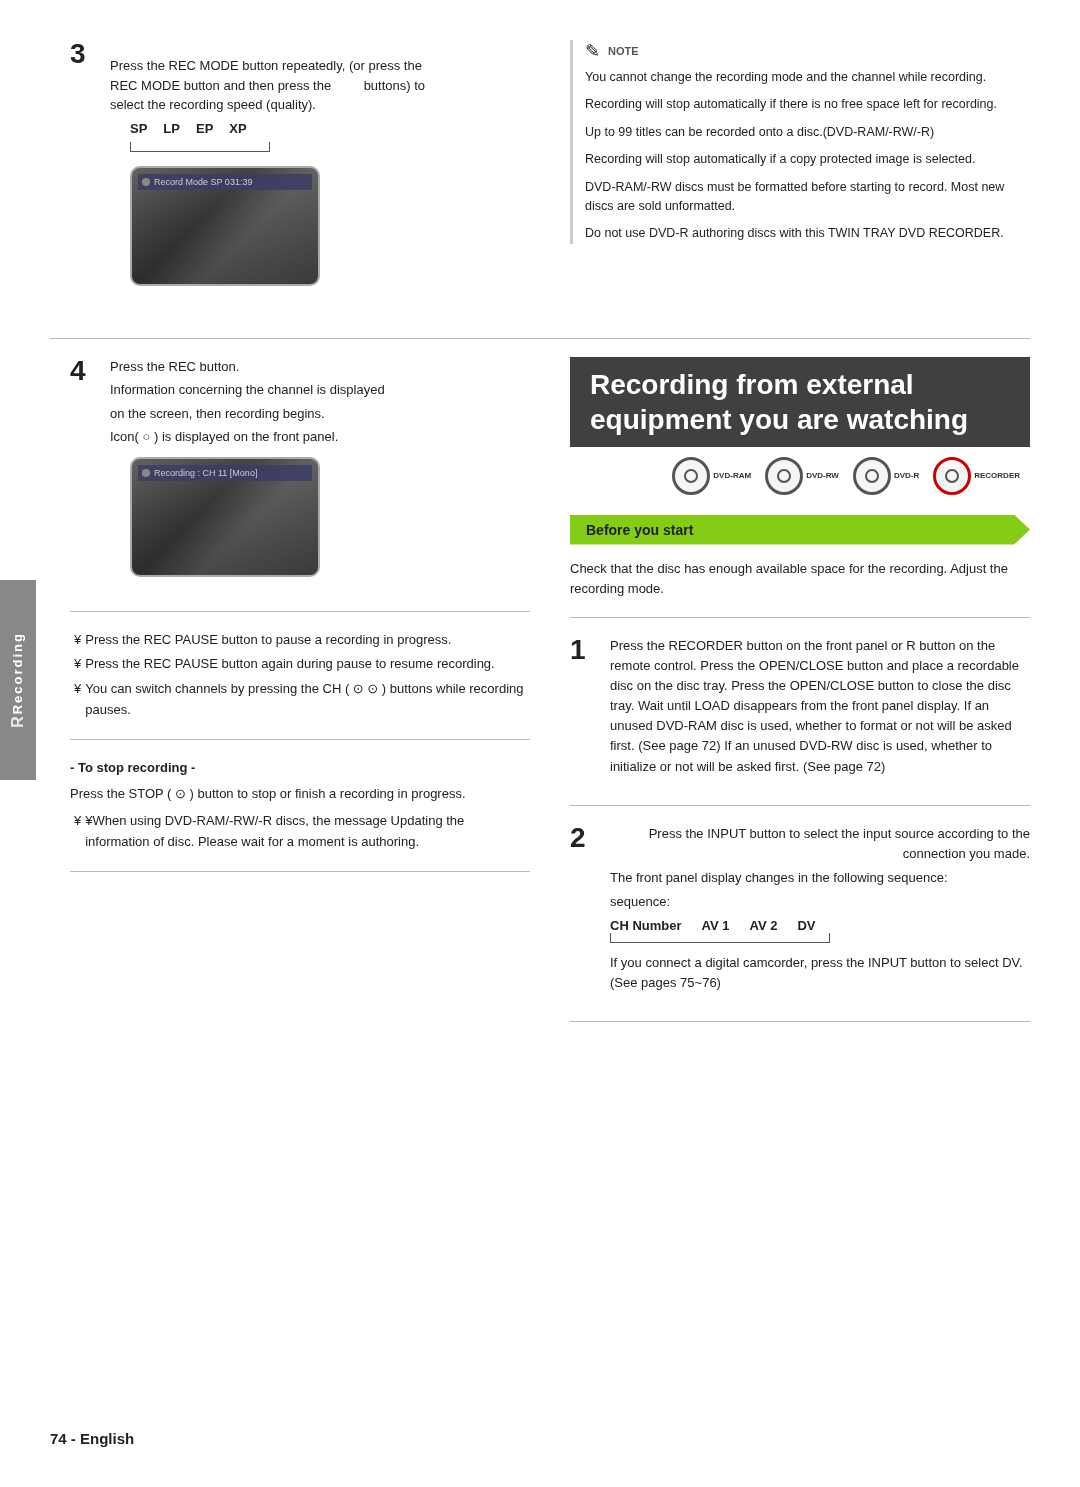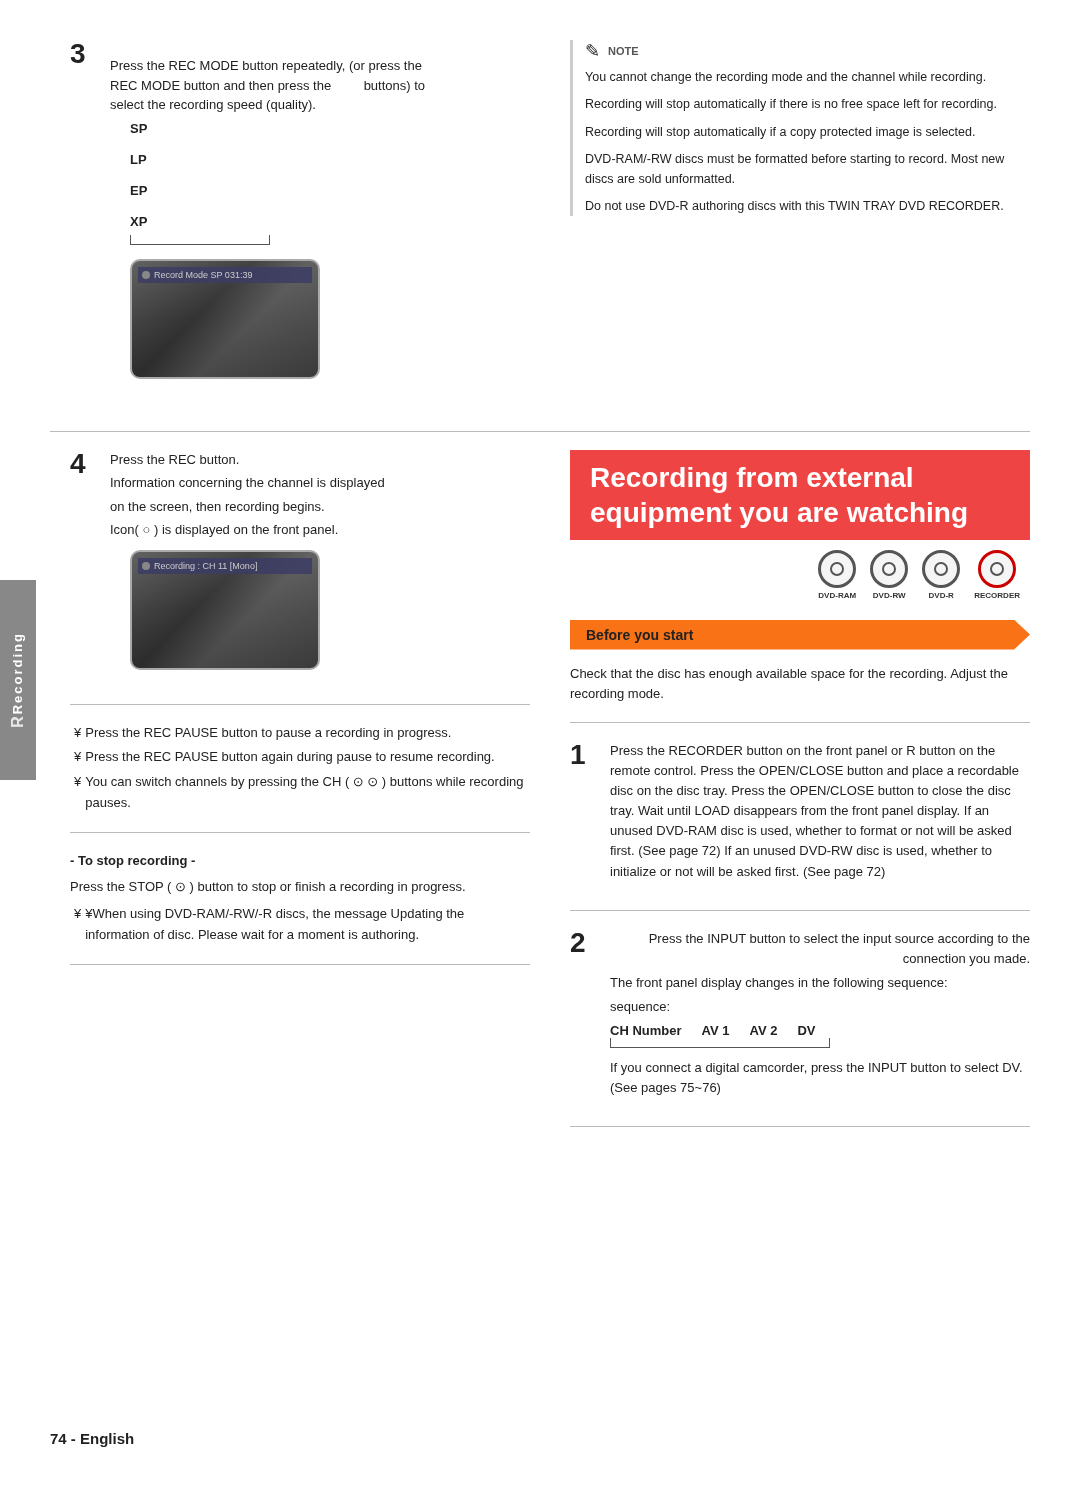--- a/index.html
+++ b/index.html
@@ -122,21 +122,20 @@
       margin-right: 4px;
     }
 
     
     .mode-labels {
       display: flex;
       gap: 16px;
       margin: 6px 0 6px 20px;
       font-size: 13px;
       font-weight: bold;
-      flex-direction: column;
     }
     .mode-labels span {
       position: relative;
     }
 
     
     .mode-bracket {
       margin-left: 20px;
       width: 140px;
       height: 10px;
@@ -184,42 +183,42 @@
       gap: 4px;
       margin-bottom: 4px;
       padding-left: 4px;
     }
     .bullet-item .yen {
       font-size: 13px;
     }
 
     
     .section-heading {
-      background: #ef4444;
+      background: #404040;
       color: white;
       padding: 10px 20px;
       margin-bottom: 6px;
     }
     .section-heading h2 {
       font-size: 28px;
       font-weight: bold;
       line-height: 1.25;
     }
 
     
     .disc-icons {
       display: flex;
       gap: 14px;
       margin: 10px 0 20px 0;
       justify-content: flex-end;
       padding-right: 10px;
     }
     .disc-icon-item {
       display: flex;
-      flex-direction: column;
+      flex-direction: row;
       align-items: center;
       gap: 3px;
     }
     .disc-circle {
       width: 38px;
       height: 38px;
       border-radius: 50%;
       border: 3px solid #555;
       display: flex;
       align-items: center;
@@ -237,21 +236,21 @@
     }
     .disc-label {
       font-size: 8px;
       font-weight: bold;
       text-align: center;
       color: #333;
     }
 
     
     .before-start {
-      background: #f97316;
+      background: #84cc16;
       padding: 7px 16px;
       margin-bottom: 14px;
       font-size: 14px;
       font-weight: bold;
       clip-path: polygon(0 0, calc(100% - 16px) 0, 100% 50%, calc(100% - 16px) 100%, 0 100%);
     }
 
     
     .note-section {
       border-left: 3px solid #ccc;
@@ -351,20 +350,21 @@
     </div>
 
     <div class="top-right">
       <div class="note-section">
         <div class="note-icon">
           <span class="note-pencil">✎</span>
           <span class="note-label">NOTE</span>
         </div>
         <p class="note-text">You cannot change the recording mode and the channel while recording.</p>
         <p class="note-text">Recording will stop automatically if there is no free space left for recording.</p>
+        <p class="note-text">Up to 99 titles can be recorded onto a disc.(DVD-RAM/-RW/-R)</p>
         <p class="note-text">Recording will stop automatically if a copy protected image is selected.</p>
         <p class="note-text">DVD-RAM/-RW discs must be formatted before starting to record. Most new discs are sold unformatted.</p>
         <p class="note-text">Do not use DVD-R authoring discs with this TWIN TRAY DVD RECORDER.</p>
       </div>
     </div>
   </div>
 
   <hr class="divider">
 
   <div class="columns">

